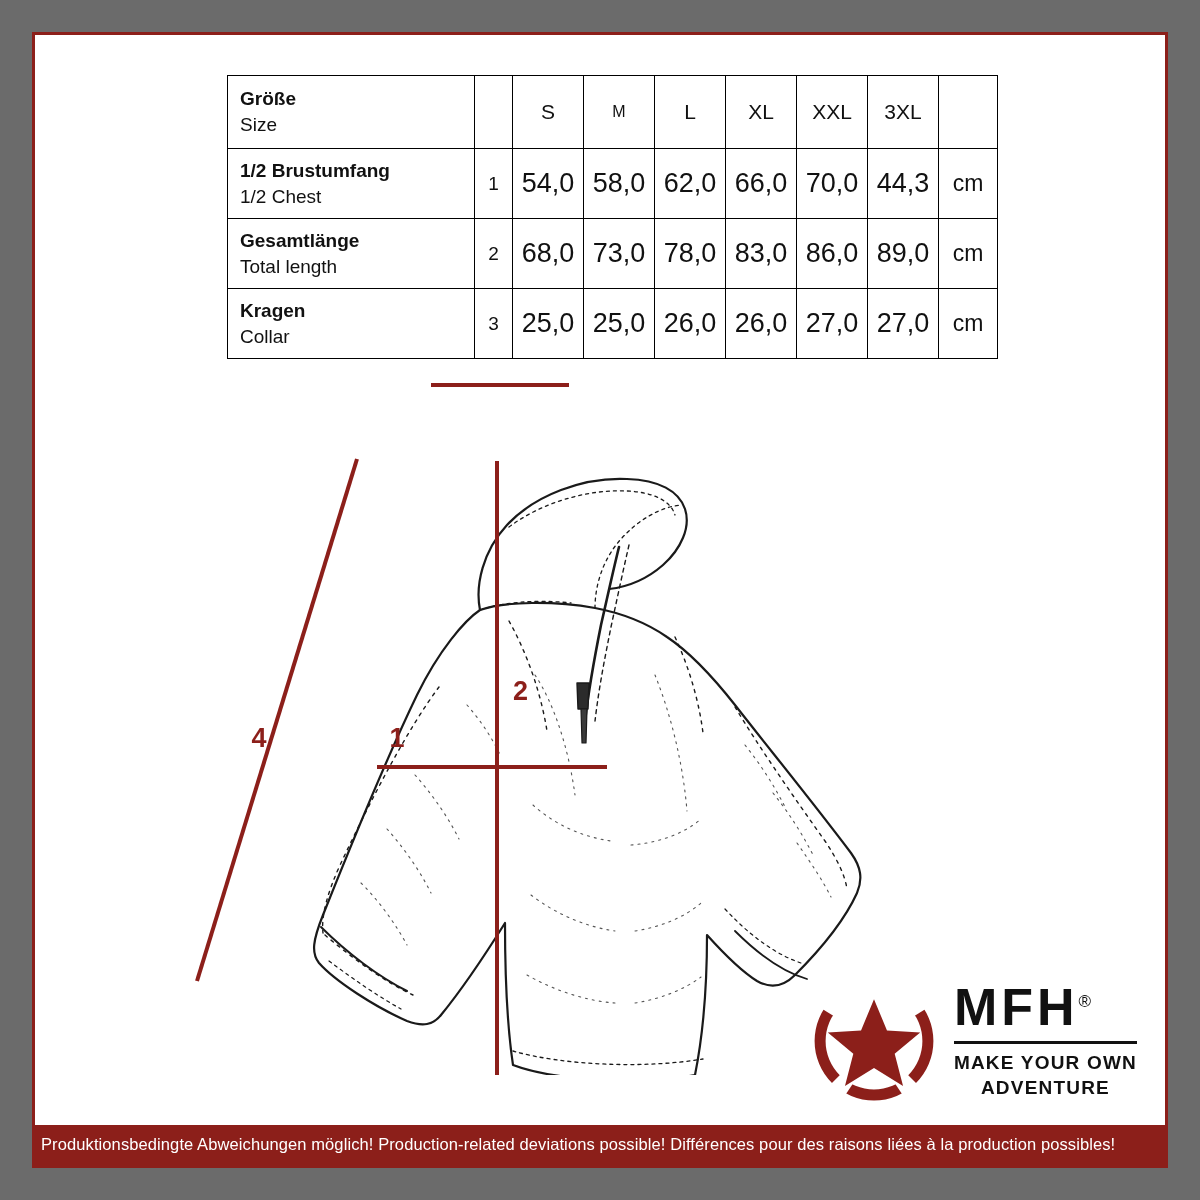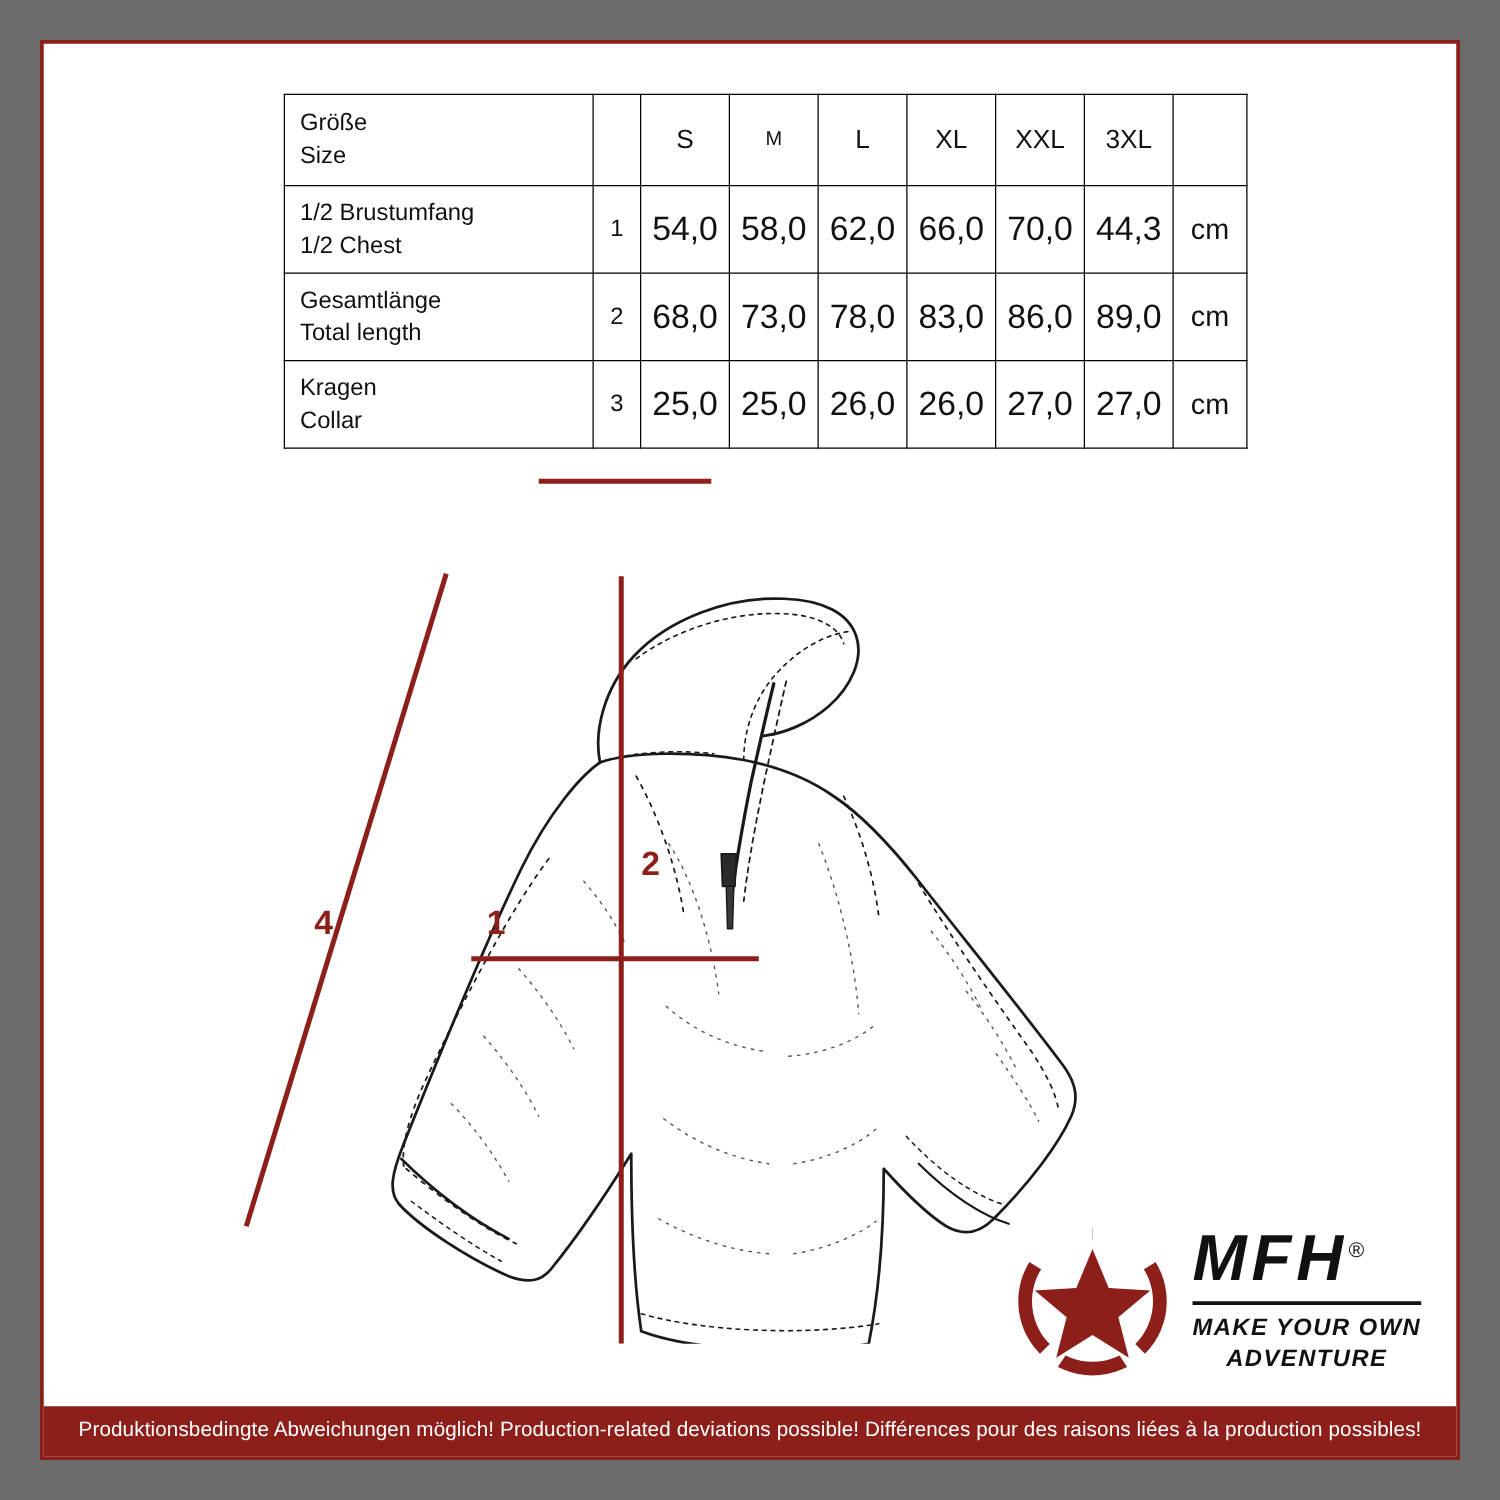--- a/index.html
+++ b/index.html
@@ -52,21 +52,21 @@
     padding: 0;
     height: 61px;
   }
   .size-table .label {
     text-align: left;
     padding: 4px 10px 4px 12px;
     width: 224px;
     font-size: 19px;
     line-height: 1.35;
   }
-  .size-table .label .de { display: block; font-weight: normal; }
+  .size-table .label .de { display: block; font-weight: bold; }
   .size-table .label .en { display: block; }
   .size-table .num {
     width: 37px;
     font-size: 19px;
   }
   .size-table .val {
     width: 70px;
     font-size: 27px;
   }
   .size-table .unit {
@@ -91,21 +91,20 @@
   .illus svg { display: block; }
 
   
   .logo {
     position: absolute;
     right: 28px;
     bottom: 18px;
     display: flex;
     align-items: center;
     gap: 14px;
-    font-style: italic;
   }
   .logo-star { width: 132px; height: 132px; }
   .logo-text { display: flex; flex-direction: column; align-items: flex-start; }
   .logo-mfh {
     font-size: 52px;
     font-weight: bold;
     letter-spacing: 4px;
     color: #111;
     line-height: 1;
     position: relative;
@@ -129,21 +128,21 @@
     width: 100%;
   }
   .logo-tag span { display: block; text-align: center; }
 
   
   .footer {
     flex: 0 0 auto;
     background: #8c1f1a;
     color: #ffffff;
     font-size: 16.5px;
-    text-align: center;
+    text-align: left;
     padding: 10px 6px 11px;
     letter-spacing: 0.1px;
   }
 </style>
 </head>
 <body>
 
 <div class="frame">
   <div class="inner">
     <div class="content">

